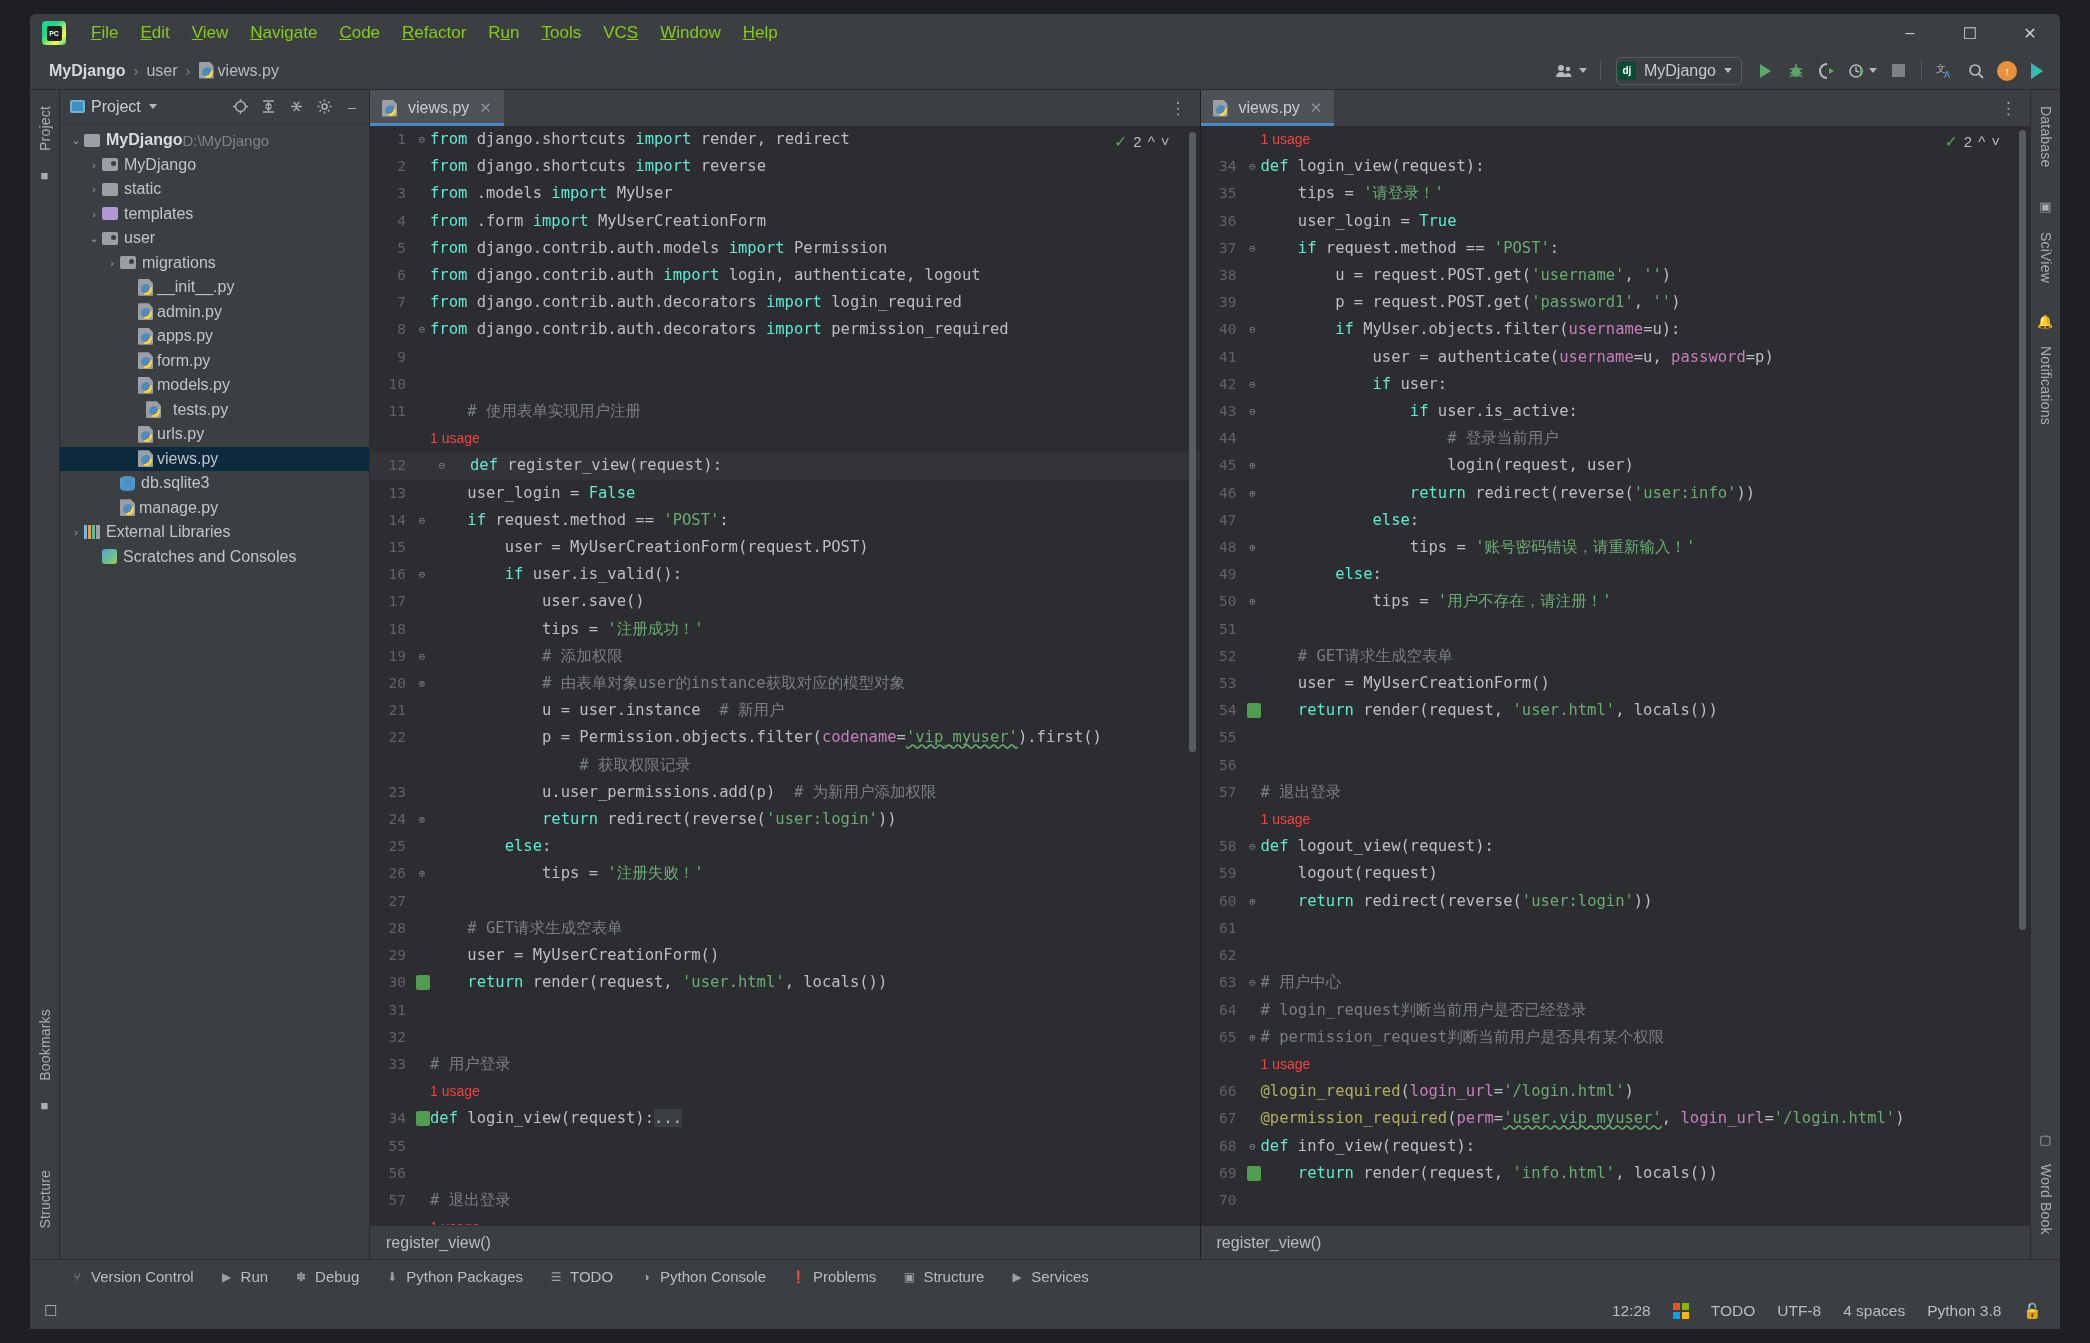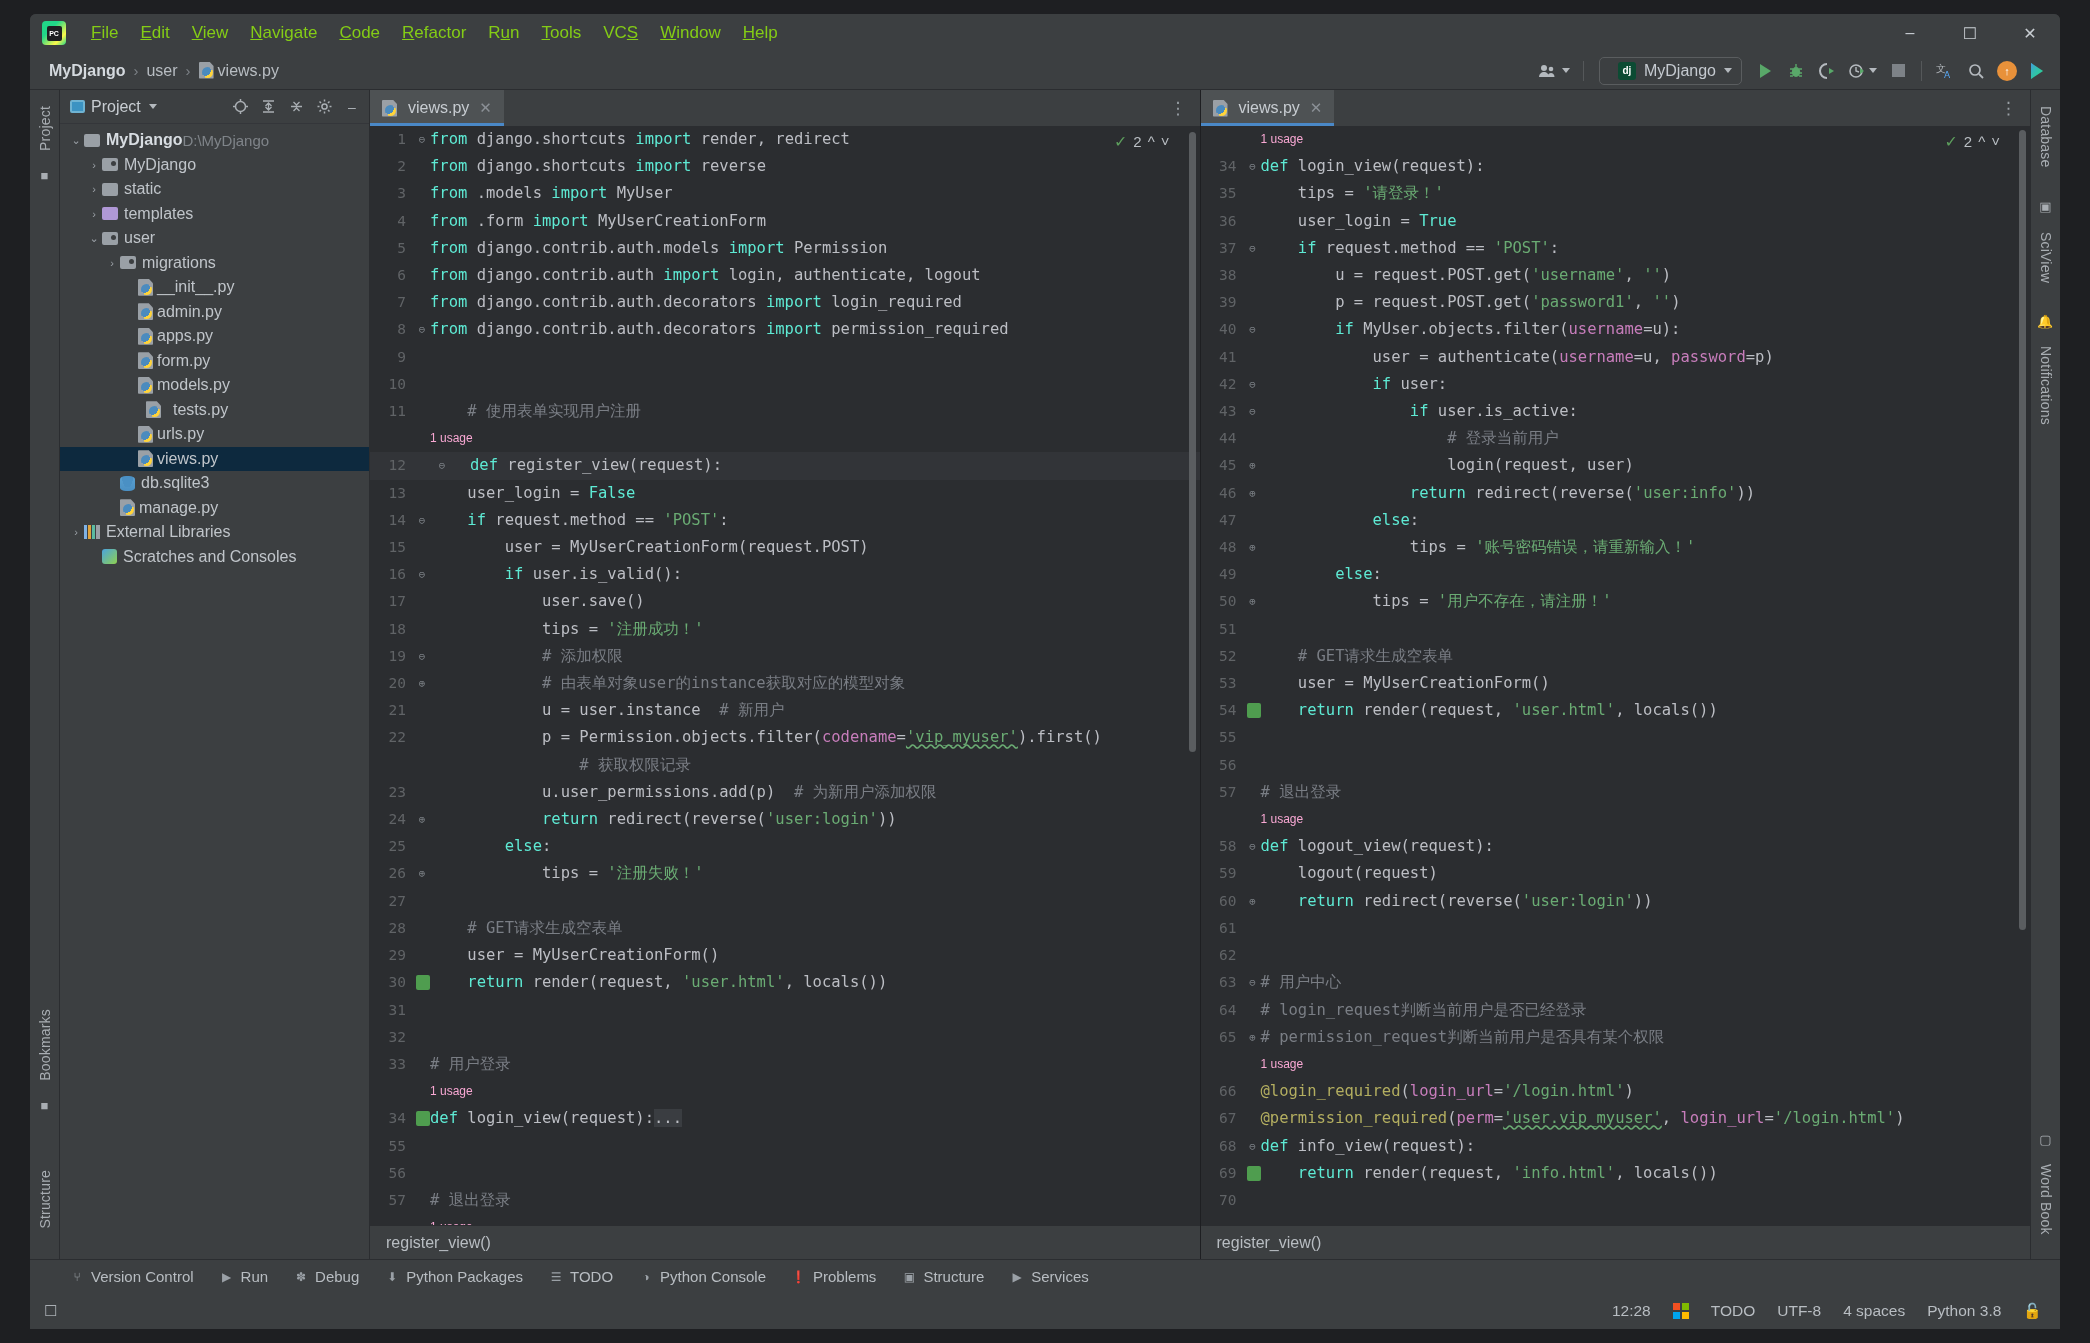--- a/index.html
+++ b/index.html
@@ -83,21 +83,21 @@
   }
   .toolbar-right {
     margin-left: auto; display: flex; align-items: center; gap: 3px;
   }
   .tb-btn {
     height: 28px; min-width: 28px; display:flex; align-items:center; justify-content:center;
     color:#b4b9be; font-size:15px; padding: 0 4px; border-radius:4px;
   }
   .runconfig {
     display:flex; align-items:center; gap:8px; height:28px;
-    border:1px solid #5a5d5f; border-radius:5px; padding: 0 9px 0 18px;
+    border:1px solid #5a5d5f; border-radius:5px; padding: 0 9px 0 1px;
     color:#c5cad0; font-size:16px; margin: 0 6px;
   }
   .dj-badge {
     width:18px; height:18px; border-radius:3px; background:#0c4b33; color:#fff;
     font-size:10px; display:flex; align-items:center; justify-content:center; font-weight:bold;
   }
   .tri { width:0;height:0;border-left:11px solid #59a869;border-top:7px solid transparent;border-bottom:7px solid transparent; }
   .caret { width:0;height:0;border-top:5px solid #b4b9be;border-left:4px solid transparent;border-right:4px solid transparent; }
   .sep-v { width:1px; height:20px; background:#55585a; margin:0 6px; }
   .circ-up { width:20px;height:20px;border-radius:50%;background:#e8913a;display:flex;align-items:center;justify-content:center;color:#fff;font-size:11px;}
@@ -181,21 +181,21 @@
     white-space:pre;
   }
   .ln { display:flex; }
   .ln .num {
     width:44px; flex:none; text-align:right; padding-right:8px; color:#606366; font-size:14.5px;
     font-family:"DejaVu Sans Mono", monospace;
   }
   .ln .fold { width:16px; flex:none; text-align:center; color:#7a7f84; font-size:11px;}
   .ln .txt { flex:1; min-width:0; }
   .ln.cur { background:#323438;gap:20px; }
-  .ln.usage .txt { color:#f9a8d4; font-family:"Liberation Sans",sans-serif; font-size:12px;}
+  .ln.usage .txt { color:#ef4444; font-family:"Liberation Sans",sans-serif; font-size:14px;}
   .runmark { position:absolute; left:46px; width:14px; height:15px; background:#4f9d4f;
      border-radius:2px; }
   
   .k  { color:#5eead4; }   
   .s  { color:#6aab73; }   
   .c  { color:#7a7e85; }   
   .d  { color:#b3ae60; }   
   .p  { color:#c77dbb; }
   .def{ color:#bcbec4; font-weight:normal;}
   .typo{ text-decoration: underline wavy #6aab73; text-decoration-skip-ink:none;}

